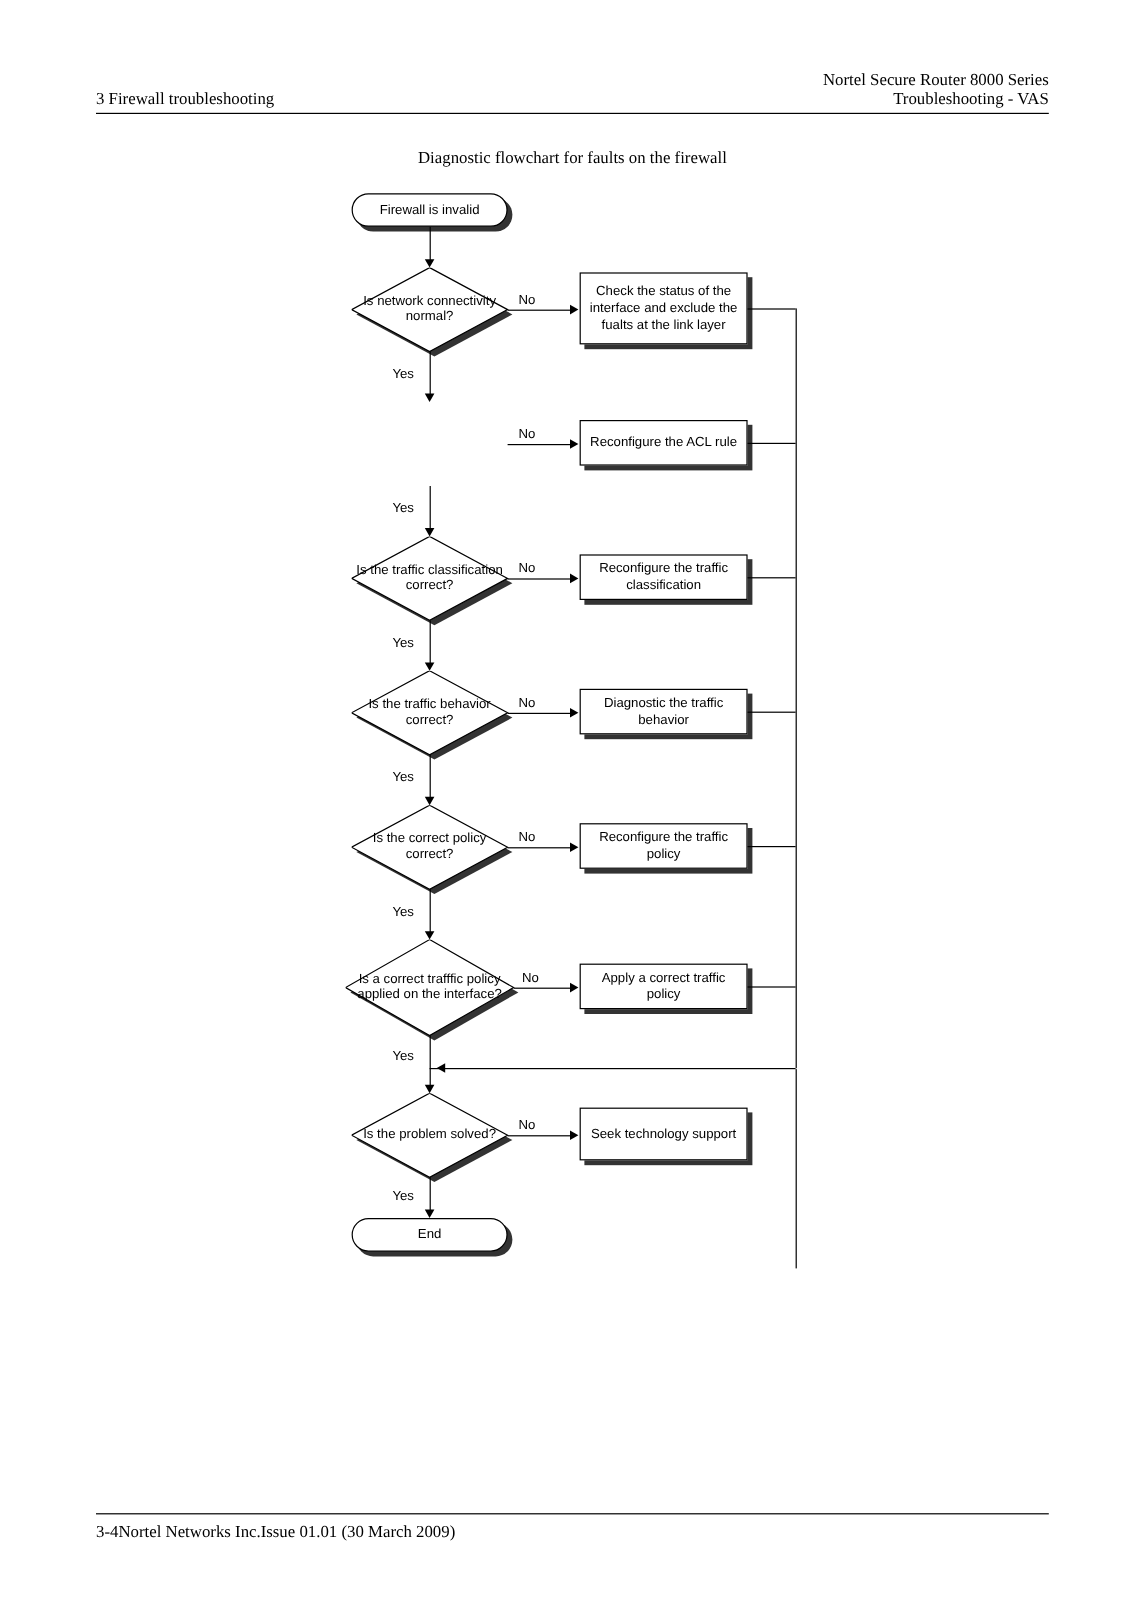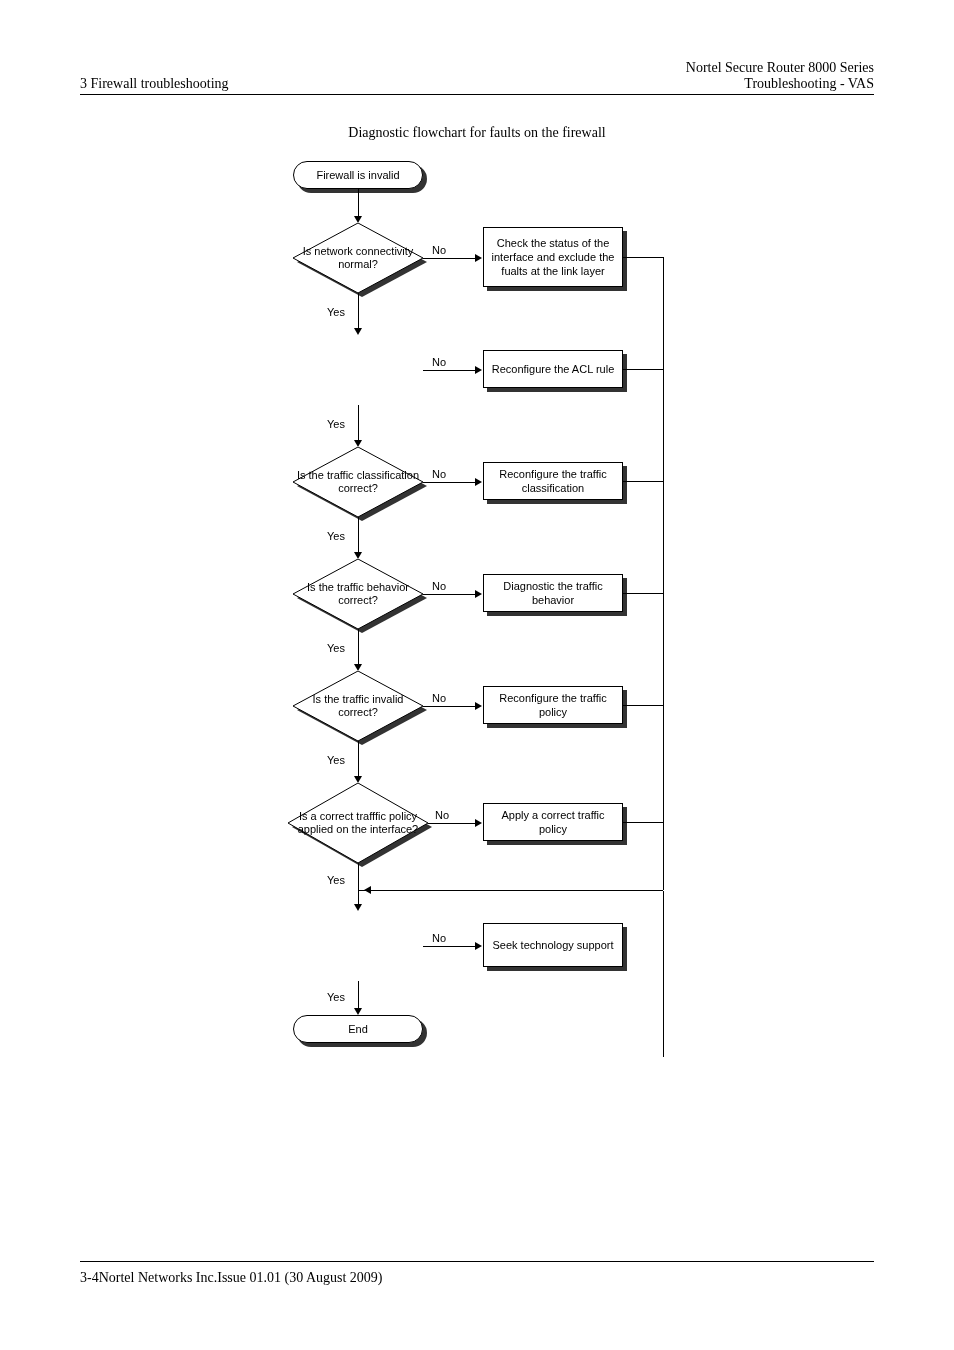--- a/index.html
+++ b/index.html
@@ -235,21 +235,21 @@
   <div class="label" style="left:60px; top:481px;">Yes</div>
   <div class="line-v" style="left:91px; top:468px; height:38px;"></div>
   <div class="arrow-down" style="left:87px; top:503px;"></div>
 
   <div class="decision" style="left:26px; top:510px; width:130px; height:70px;">
     <svg width="138" height="78">
         <polygon points="69,4 134,39 69,74 4,39" fill="#333"></polygon>
         <polygon points="65,0 130,35 65,70 0,35" fill="white" stroke="black"></polygon>
       </svg>
     <div class="decision-text">
-        <span>Is the traffic invalid correct?</span>
+        <span>Is the correct policy correct?</span>
       </div>
   </div>
   <div class="label" style="left:165px; top:531px;">No</div>
   <div class="line-h" style="left:156px; top:545px; width:55px;"></div>
   <div class="arrow-right" style="left:208px; top:541px;"></div>
   <div class="shadow" style="left:220px; top:529px; width:140px; height:38px;"></div>
   <div class="box" style="left:216px; top:525px; width:140px; height:38px;">
     <span>Reconfigure the traffic policy</span>
   </div>
   <div class="line-h" style="left:356px; top:544px; width:40px;"></div>
@@ -278,20 +278,29 @@
 
   <div class="label" style="left:60px; top:713px;">Yes</div>
   <div class="line-v" style="left:91px; top:702px; height:27px;"></div>
 
   <div class="line-h" style="left:91px; top:729px; width:306px;"></div>
   <div class="arrow-left" style="left:97px; top:725px;"></div>
 
   <div class="line-v" style="left:91px; top:729px; height:17px;"></div>
   <div class="arrow-down" style="left:87px; top:743px;"></div>
 
+  <div class="decision" style="left:26px; top:750px; width:130px; height:70px;">
+    <svg width="138" height="78">
+        <polygon points="69,4 134,39 69,74 4,39" fill="#333"></polygon>
+        <polygon points="65,0 130,35 65,70 0,35" fill="white" stroke="black"></polygon>
+      </svg>
+    <div class="decision-text">
+        <span>Is the problem solved?</span>
+      </div>
+  </div>
   <div class="label" style="left:165px; top:771px;">No</div>
   <div class="line-h" style="left:156px; top:785px; width:55px;"></div>
   <div class="arrow-right" style="left:208px; top:781px;"></div>
   <div class="shadow" style="left:220px; top:766px; width:140px; height:44px;"></div>
   <div class="box" style="left:216px; top:762px; width:140px; height:44px;">
     <span>Seek technology support</span>
   </div>
 
   <div class="label" style="left:60px; top:830px;">Yes</div>
   <div class="line-v" style="left:91px; top:820px; height:30px;"></div>
@@ -301,14 +310,14 @@
   <div class="terminator" style="left:26px; top:854px; width:130px; height:28px;justify-content:center;">
     <span>End</span>
   </div>
 
   <div class="line-v" style="left:396px; top:729px; height:1px; background:white;"></div>
 </div>
 
 <div class="footer">
   <div>3-4</div>
   <div>Nortel Networks Inc.</div>
-  <div>Issue 01.01 (30 August 2009)</div>
+  <div>Issue 01.01 (30 March 2009)</div>
 </div>
 
 </body></html>

